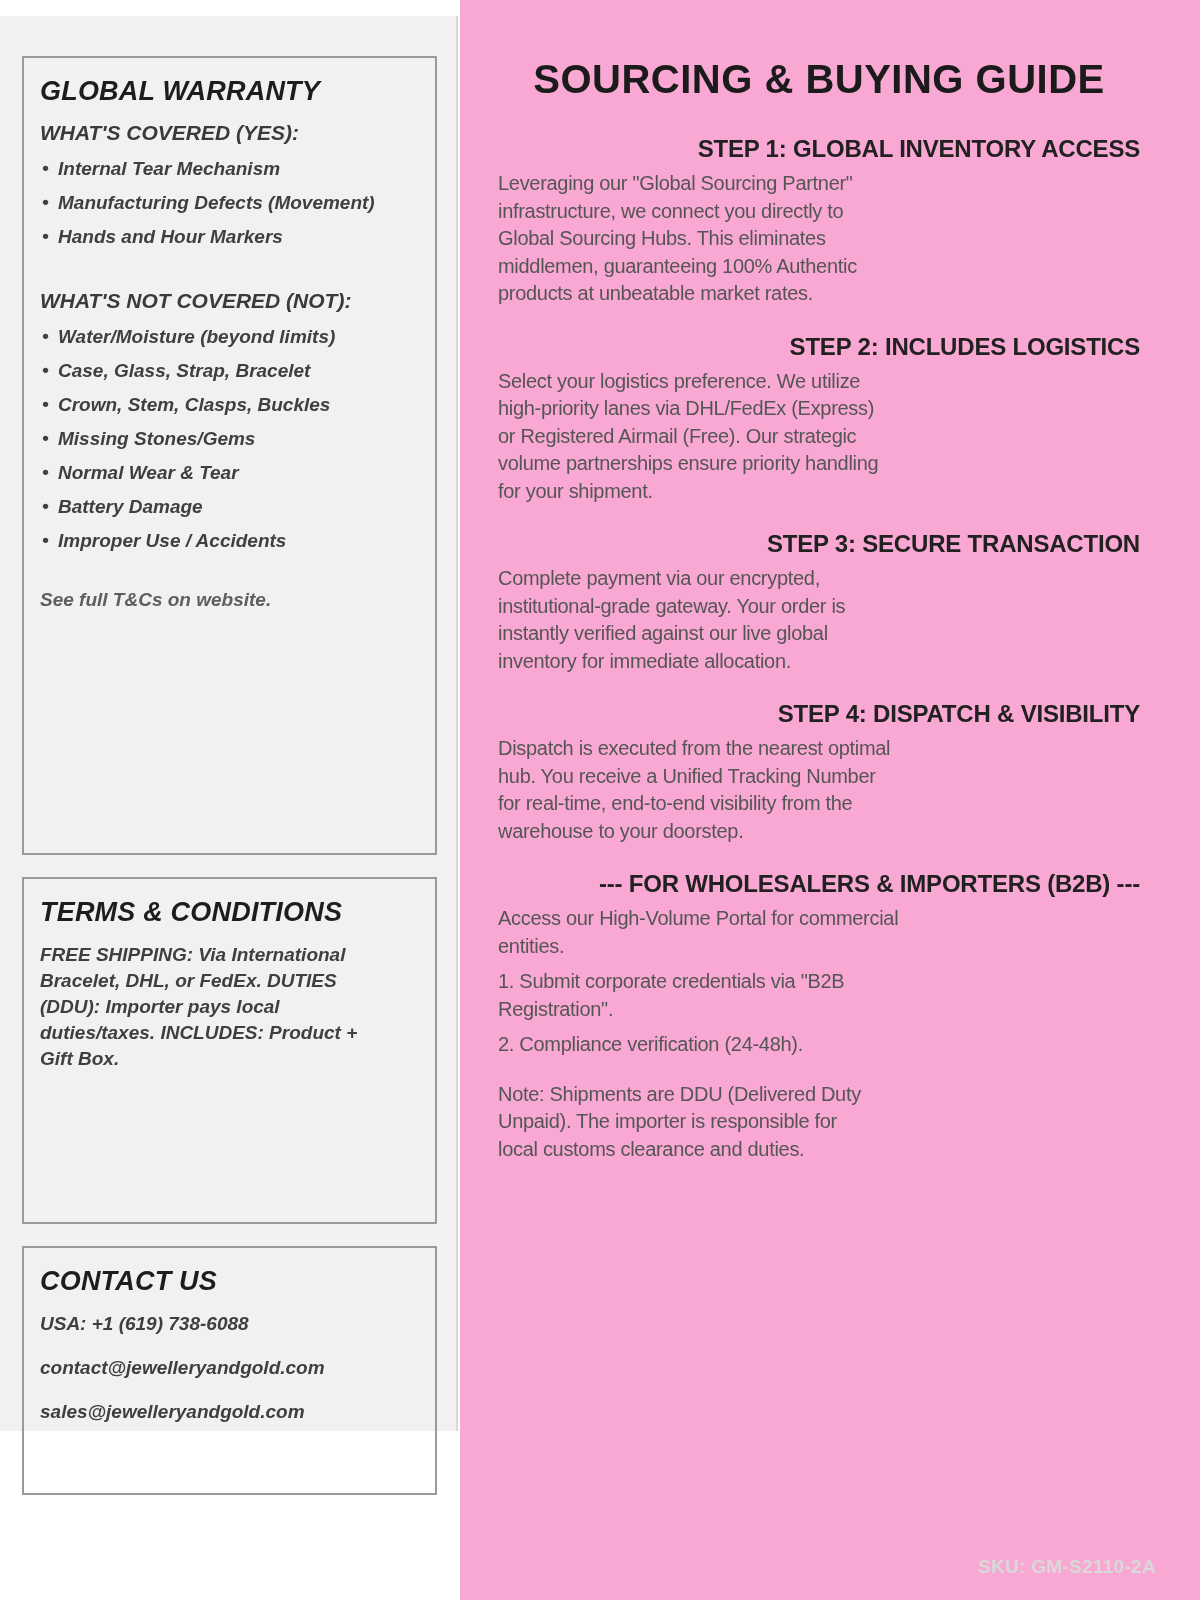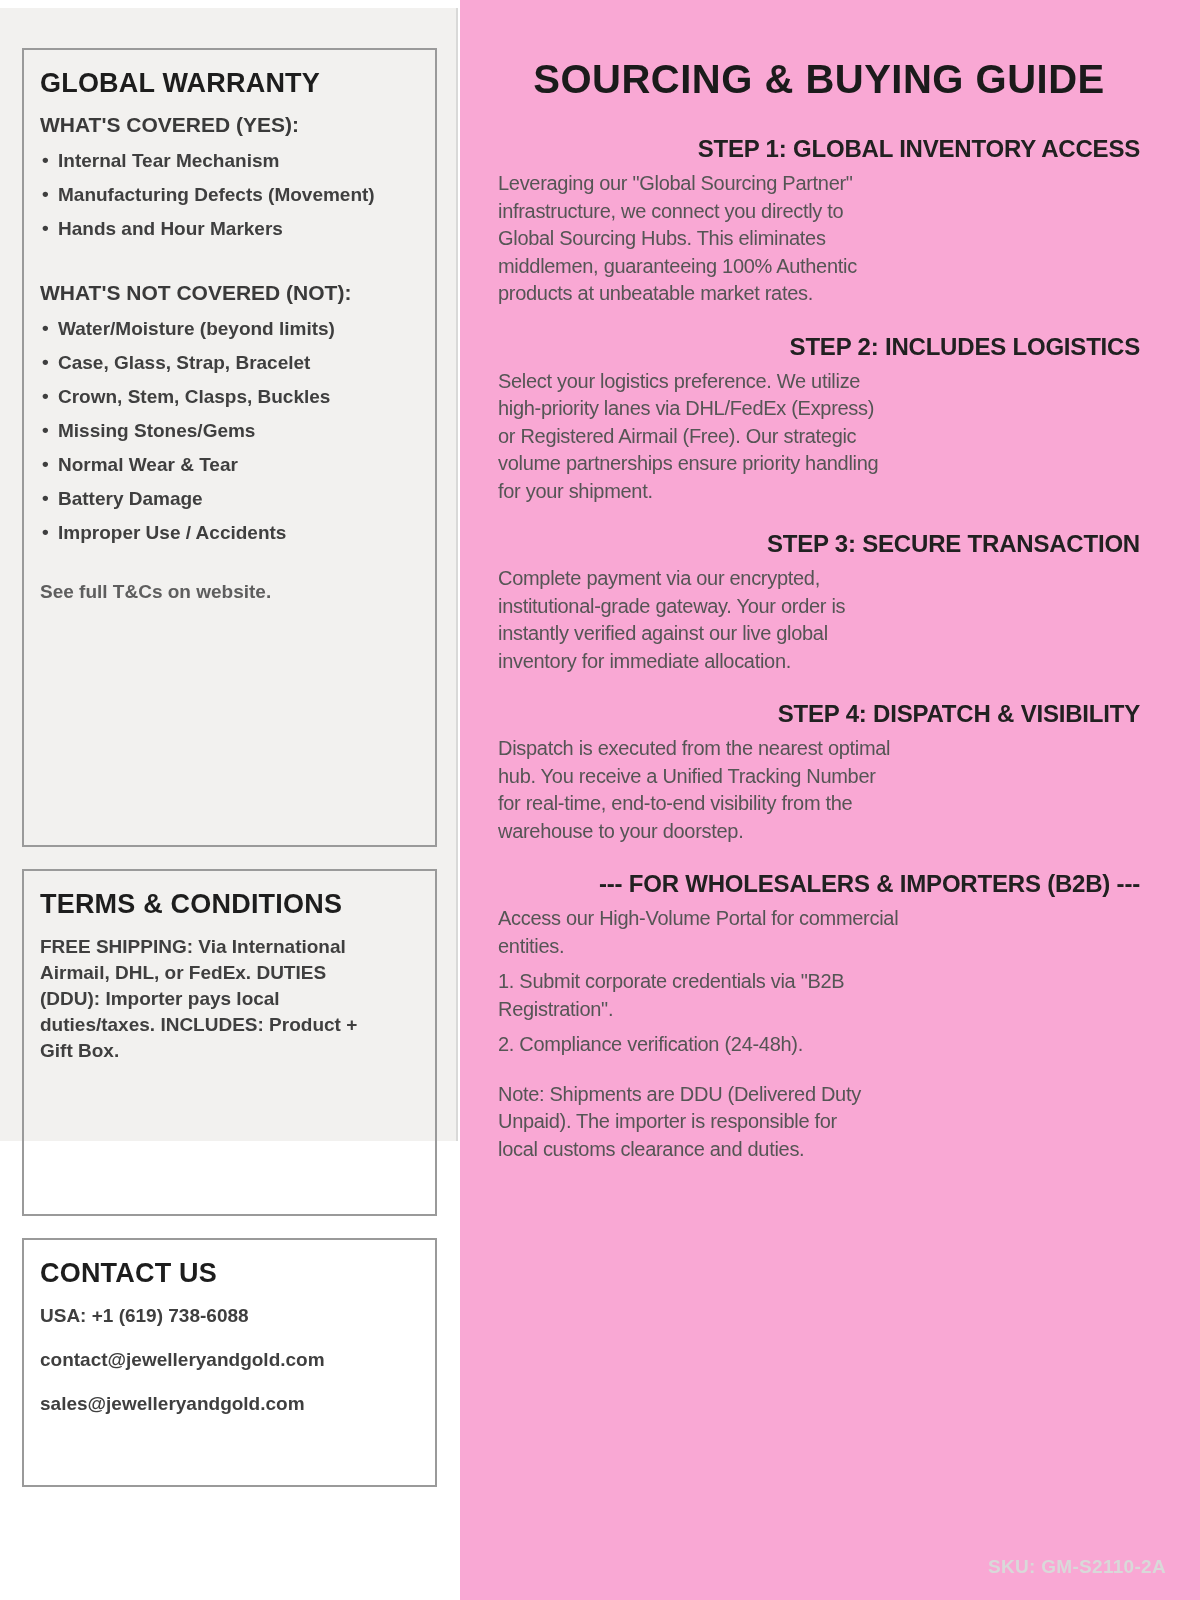--- a/index.html
+++ b/index.html
@@ -7,24 +7,25 @@
   body {
     position: relative;
     width: 1200px; height: 1600px;
     background: #ffffff;
     overflow: hidden;
     font-family: "Liberation Sans", "DejaVu Sans", sans-serif;
   }
 
   
   .sidebar {
-    position: absolute; left: 0; top: 8px;
-    width: 458px; height: 1133px;
+    position: absolute; left: 0; top: 16px;
+    width: 458px; height: 1415px;
     background: #f2f1ef;
     border-right: 2px solid #d9d9d8;
+    font-style: italic;
   }
   .card {
     width: 415px;
     margin-left: 22px;
     border: 2px solid #9a9a9a;
     padding: 18px 16px;
   }
   .card-warranty { margin-top: 40px; height: 799px; }
   .card-terms    { margin-top: 22px; height: 347px; }
   .card-contact  { margin-top: 22px; height: 249px; }
@@ -109,21 +110,21 @@
   }
   .note {
     margin-top: 22px;
     font-size: 20px; color: #555555;
     letter-spacing: -0.3px;
     line-height: 27.5px;
     white-space: pre-line;
   }
   .sku {
     position: absolute;
-    right: 34px; top: 1556px;
+    right: 44px; top: 1556px;
     font-size: 19px; font-weight: 700;
     color: #d9d9d9;
     letter-spacing: 0.3px;
   }
 </style>
 </head>
 <body>
 
 <aside class="sidebar">
 
@@ -144,21 +145,21 @@
       <li>Normal Wear &amp; Tear</li>
       <li>Battery Damage</li>
       <li>Improper Use / Accidents</li>
     </ul>
     <div class="footnote">See full T&amp;Cs on website.</div>
   </section>
 
   <section class="card card-terms">
     <h2>TERMS &amp; CONDITIONS</h2>
     <div class="terms-body">FREE SHIPPING: Via International
-Airmail, DHL, or FedEx.  DUTIES
+Bracelet, DHL, or FedEx.  DUTIES
 (DDU): Importer pays local
 duties/taxes.  INCLUDES: Product +
 Gift Box.</div>
   </section>
 
   <section class="card card-contact">
     <h2>CONTACT US</h2>
     <div class="contact-line first">USA: +1 (619) 738-6088</div>
     <div class="contact-line">contact@jewelleryandgold.com</div>
     <div class="contact-line">sales@jewelleryandgold.com</div>

